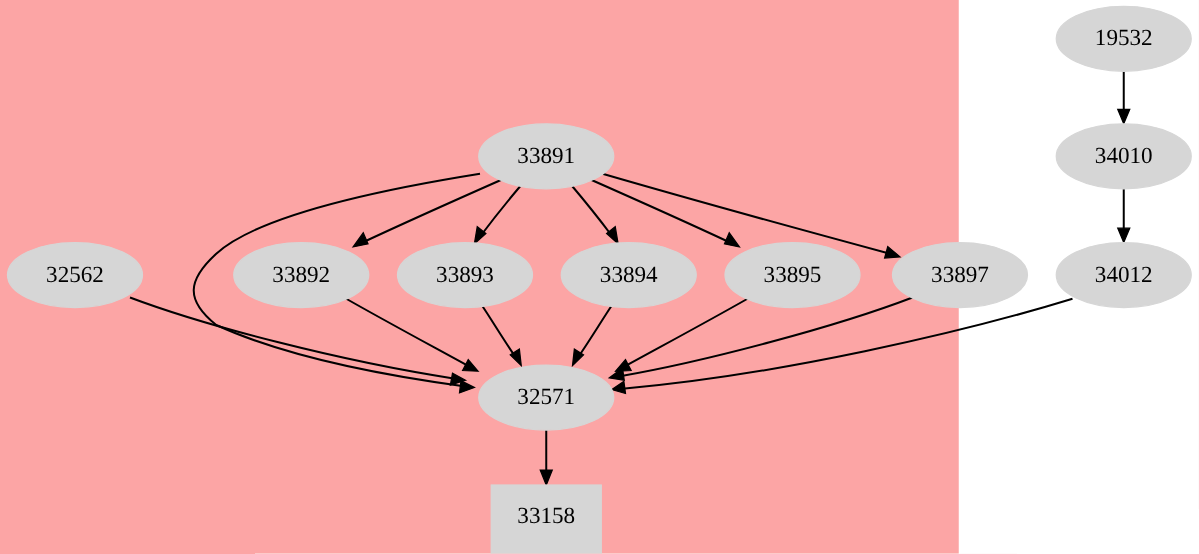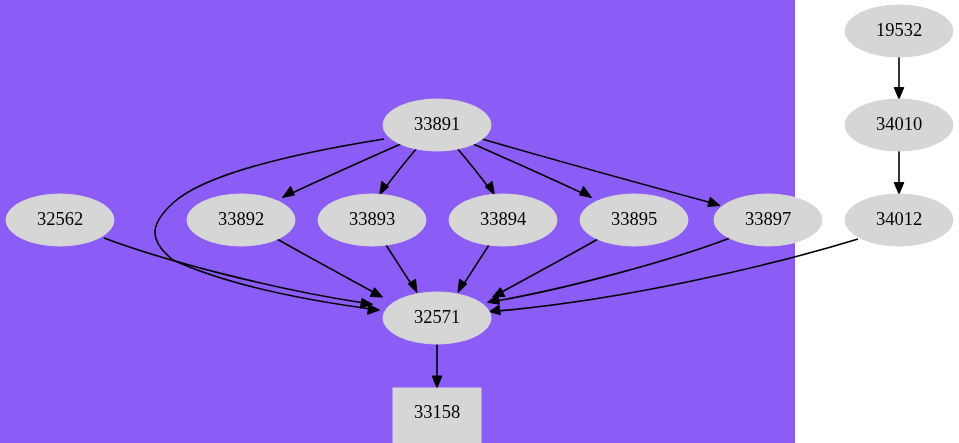--- a/index.html
+++ b/index.html
@@ -11,22 +11,21 @@
   body {
     width: 959px;
     height: 443px;
     overflow: hidden;
     font-family: "Liberation Serif", "DejaVu Serif", serif;
   }
   #graph-canvas {
     position: relative;
     width: 767px;
     height: 443px;
-    background: #8b5cf6;
-    padding-left: 28px;
+    background: #fca5a5;
   }
   #graph-svg {
     position: absolute;
     left: 0;
     top: 0;
     width: 959px;
     height: 443px;
     display: block;
   }
   .node-ellipse {

